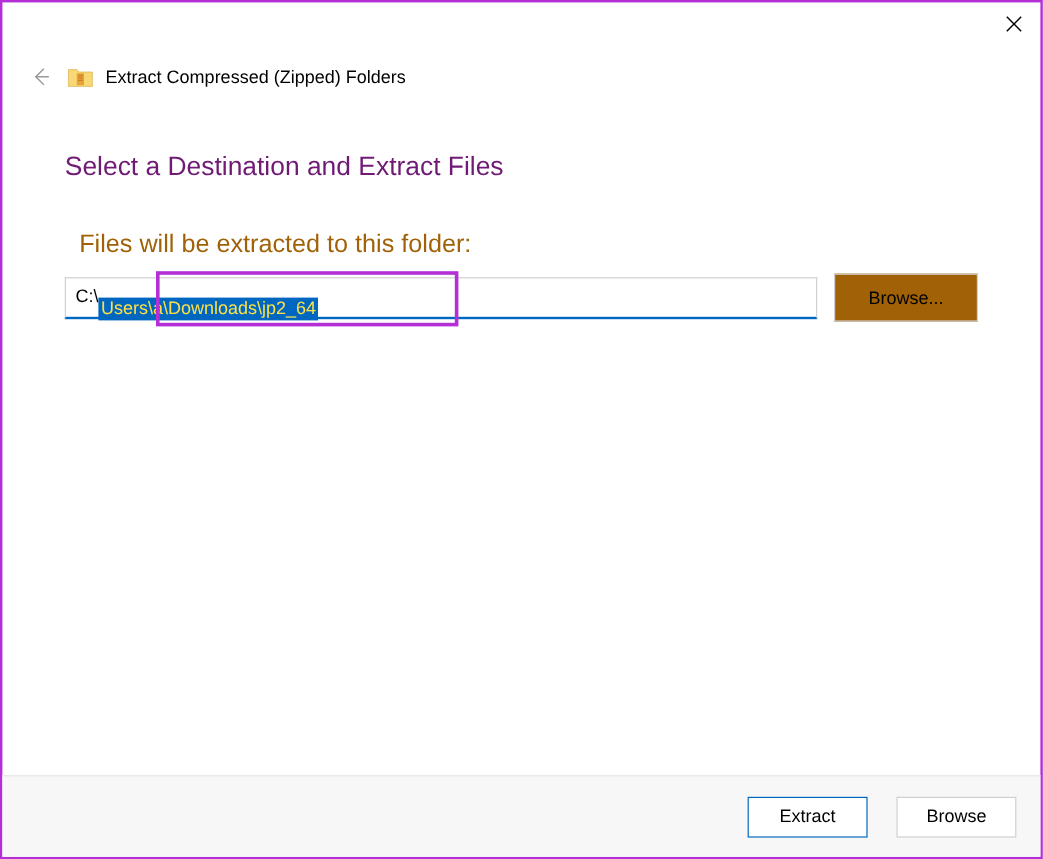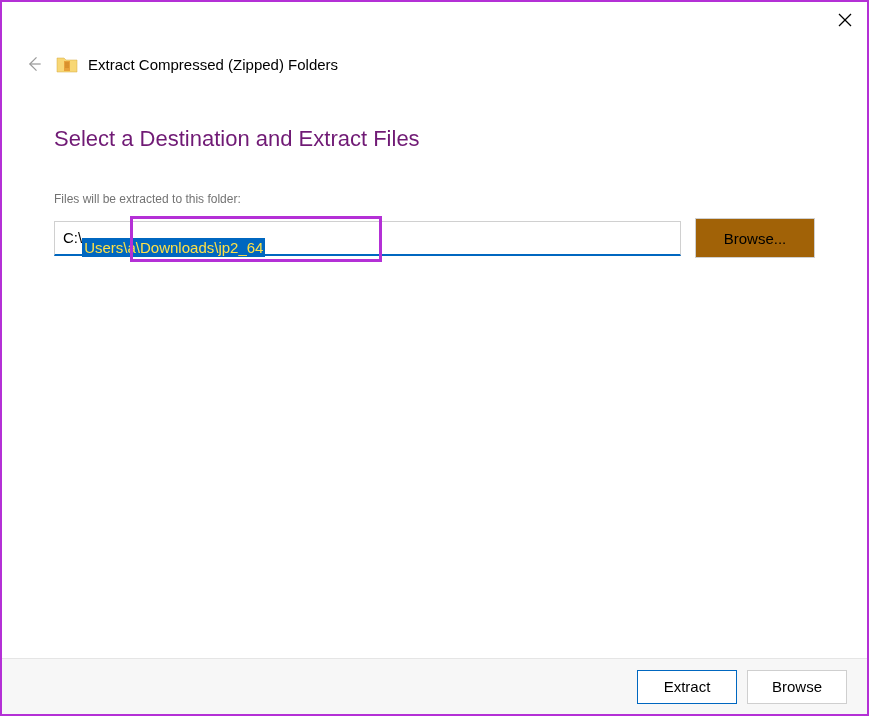--- a/index.html
+++ b/index.html
@@ -64,23 +64,24 @@
     .content {
       padding: 50px 52px 0 52px;
     }
     .main-heading {
       color: #701a75;
       font-size: 22px;
       font-weight: 400;
       margin-bottom: 40px;
     }
     .field-label {
-      font-size: 12px;
-      color: #737373;
+      font-size: 21px;
+      color: #a16207;
       margin-bottom: 12px;
+      margin-left: 12px;
     }
     .path-row {
       display: flex;
       align-items: center;
       gap: 14px;
       margin-bottom: 40px;
     }
     .path-input-wrapper {
       position: relative;
       flex: 1;
@@ -144,28 +145,28 @@
     }
     .checkbox-label {
       font-size: 15px;
       color: #000;
     }
     .footer {
       position: absolute;
       bottom: 0;
       left: 0;
       right: 0;
-      height: 56px;
+      height: 68px;
       background: #f7f7f7;
       border-top: 1px solid #e5e5e5;
       display: flex;
       align-items: center;
       justify-content: flex-end;
       padding: 0 20px;
-      gap: 10px;
+      gap: 24px;
     }
     .footer-btn {
       width: 100px;
       height: 34px;
       border: 1px solid #cfcfcf;
       background: #ffffff;
       font-size: 15px;
       cursor: pointer;
       font-family: inherit;
     }

